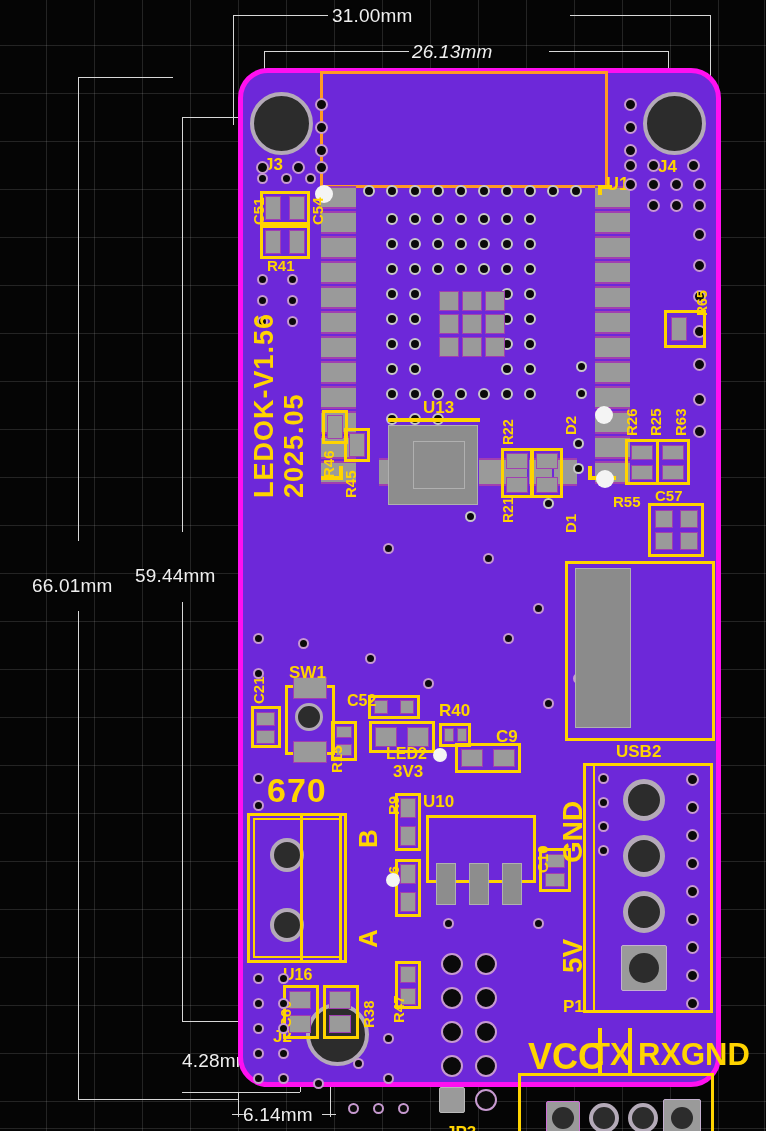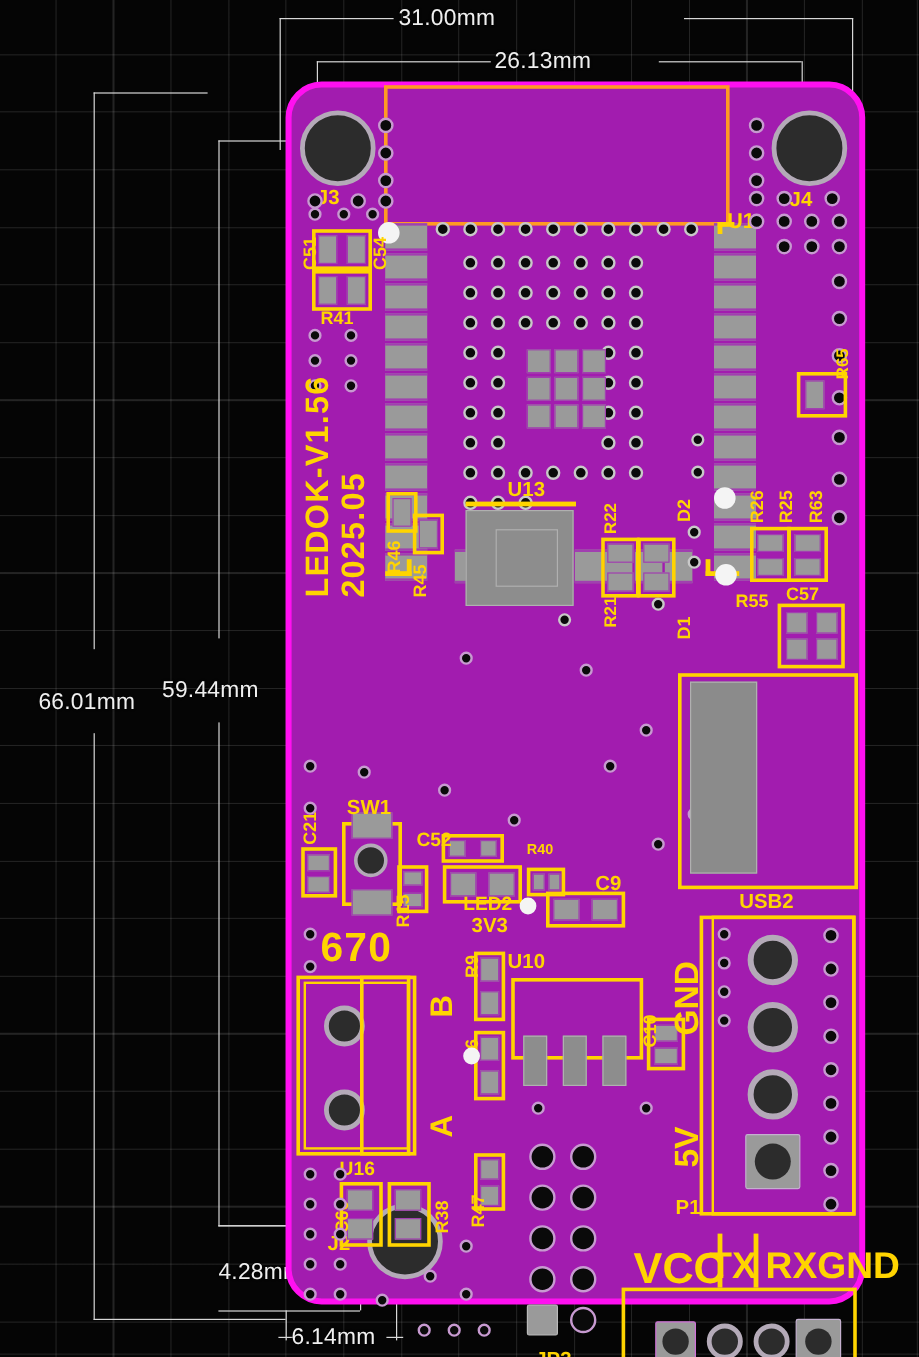--- a/index.html
+++ b/index.html
@@ -26,21 +26,21 @@
   .dim-v{width:1px;}
   .dim-label{
     position:absolute;color:#efefef;font-size:19px;letter-spacing:.2px;
     font-family:"Liberation Sans", sans-serif;white-space:nowrap;
     text-shadow:0 0 2px #000;
   }
 
   
   #board{
     position:absolute;left:238px;top:68px;width:483px;height:1019px;
-    border:5px solid #ff10f0;border-radius:30px;background:#a21caf;
+    border:5px solid #ff10f0;border-radius:30px;background:#6d28d9;
     box-sizing:border-box;
   }
   .board-inner{position:absolute;left:0;top:0;width:100%;height:100%;}
 
   
   .pad{position:absolute;background:#9a9a9a;border:1px solid #b9b9b9;box-sizing:border-box;}
   .pad.sq{border-radius:2px;}
   .smd{position:absolute;background:#9a9a9a;border-top:2px solid #a13fb0;border-bottom:2px solid #a13fb0;box-sizing:border-box;}
   .via{position:absolute;border-radius:50%;border:2px solid #c8c8c8;background:#0a0a0a;box-sizing:border-box;}
   .via.pink{border-color:#c79ad0;}
@@ -71,21 +71,21 @@
     <div class="dim-line dim-v" style="left:233px;top:15px;height:110px;"></div>
     <div class="dim-line dim-v" style="left:710px;top:15px;height:113px;"></div>
     <div class="dim-label" style="left:332px;top:5px;">31.00mm</div>
   </div>
 
   <div>
     <div class="dim-line dim-h" style="left:264px;top:51px;width:145px;"></div>
     <div class="dim-line dim-h" style="left:549px;top:51px;width:119px;"></div>
     <div class="dim-line dim-v" style="left:264px;top:51px;height:68px;"></div>
     <div class="dim-line dim-v" style="left:668px;top:51px;height:66px;"></div>
-    <div class="dim-label" style="left:412px;top:41px;">26.13mm</div>
+    <div class="dim-label" style="left:412px;top:41px;font-style:italic;">26.13mm</div>
   </div>
 
   <div>
     <div class="dim-line dim-v" style="left:78px;top:77px;height:464px;"></div>
     <div class="dim-line dim-v" style="left:78px;top:611px;height:489px;"></div>
     <div class="dim-line dim-h" style="left:78px;top:77px;width:95px;"></div>
     <div class="dim-line dim-h" style="left:78px;top:1099px;width:160px;"></div>
     <div class="dim-label" style="left:32px;top:575px;">66.01mm</div>
   </div>
 
@@ -407,21 +407,21 @@
         <div class="silk" style="left:88px;top:648px;width:26px;height:40px;"></div>
         <div class="copper-smd" style="left:93px;top:653px;width:16px;height:12px;"></div>
         <div class="copper-smd" style="left:93px;top:671px;width:16px;height:12px;"></div>
         <div class="ref rot" style="left:86px;top:700px;font-size:15px;">R15</div>
       </div>
 
       <div>
         <div class="silk" style="left:196px;top:650px;width:32px;height:24px;"></div>
         <div class="copper-smd" style="left:201px;top:655px;width:10px;height:14px;"></div>
         <div class="copper-smd" style="left:214px;top:655px;width:10px;height:14px;"></div>
-        <div class="ref" style="left:196px;top:629px;font-size:12px;">R40</div>
+        <div class="ref" style="left:196px;top:629px;font-size:17px;">R40</div>
       </div>
 
       <div>
         <div class="silk" style="left:126px;top:648px;width:66px;height:32px;"></div>
         <div class="copper-smd" style="left:132px;top:654px;width:22px;height:20px;"></div>
         <div class="copper-smd" style="left:164px;top:654px;width:22px;height:20px;"></div>
         <div class="ref" style="left:143px;top:673px;font-size:16px;">LED2</div>
 
         <div class="ref" style="left:150px;top:690px;font-size:17px;">3V3</div>
       </div>

